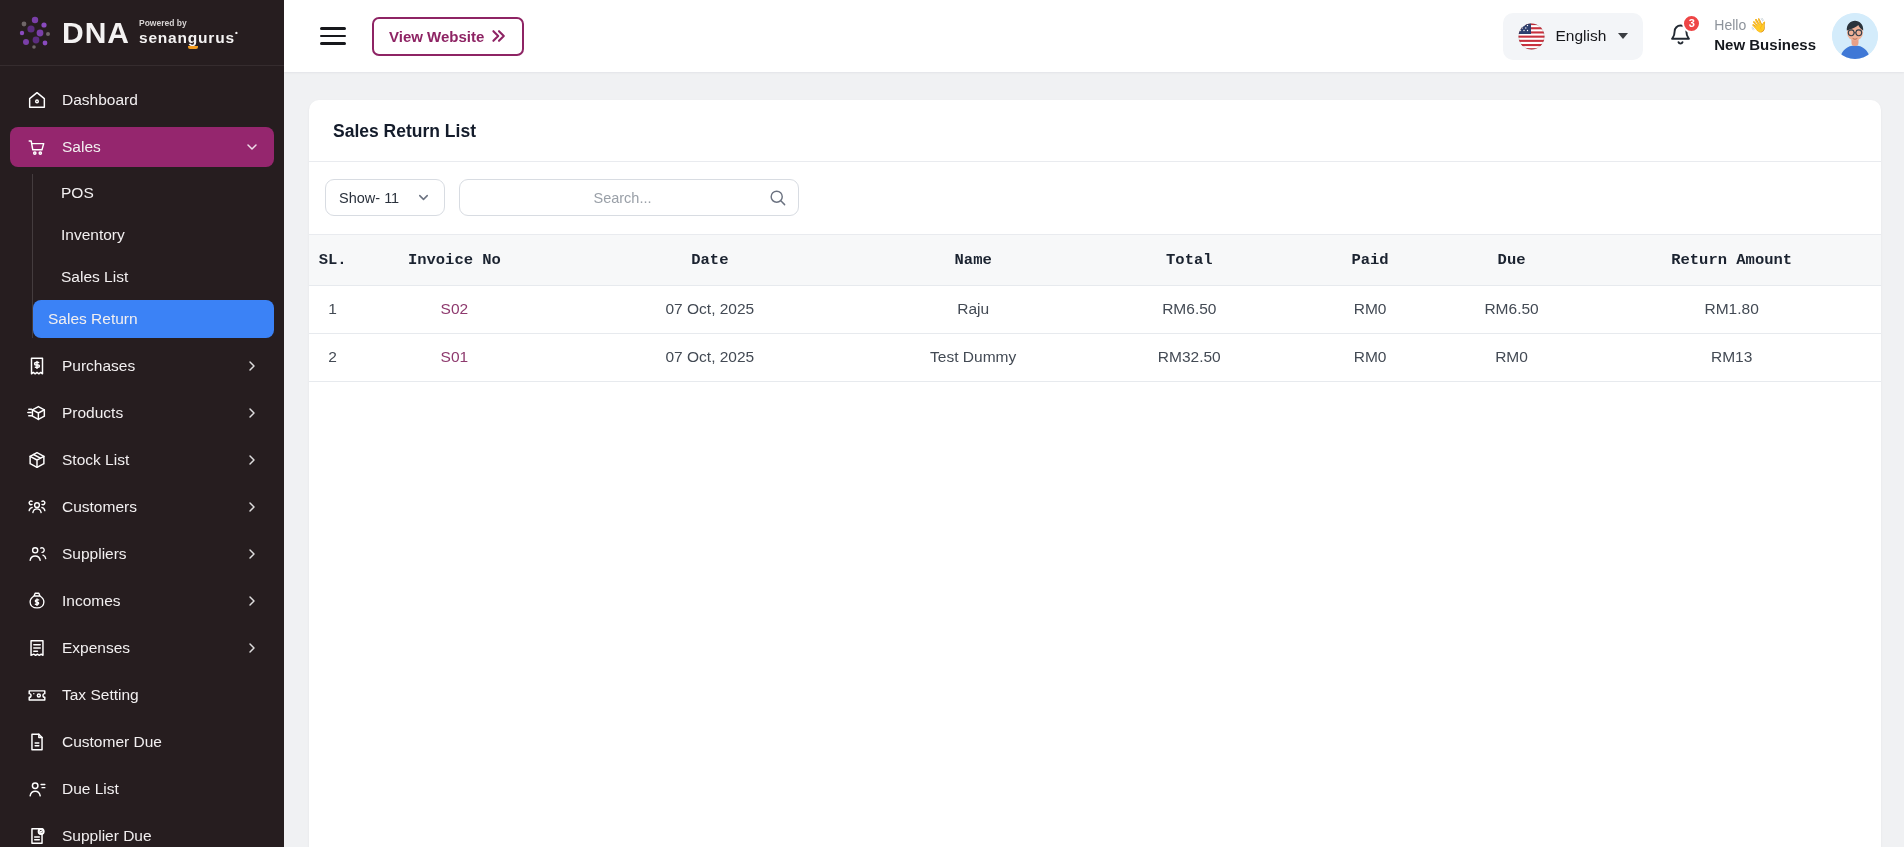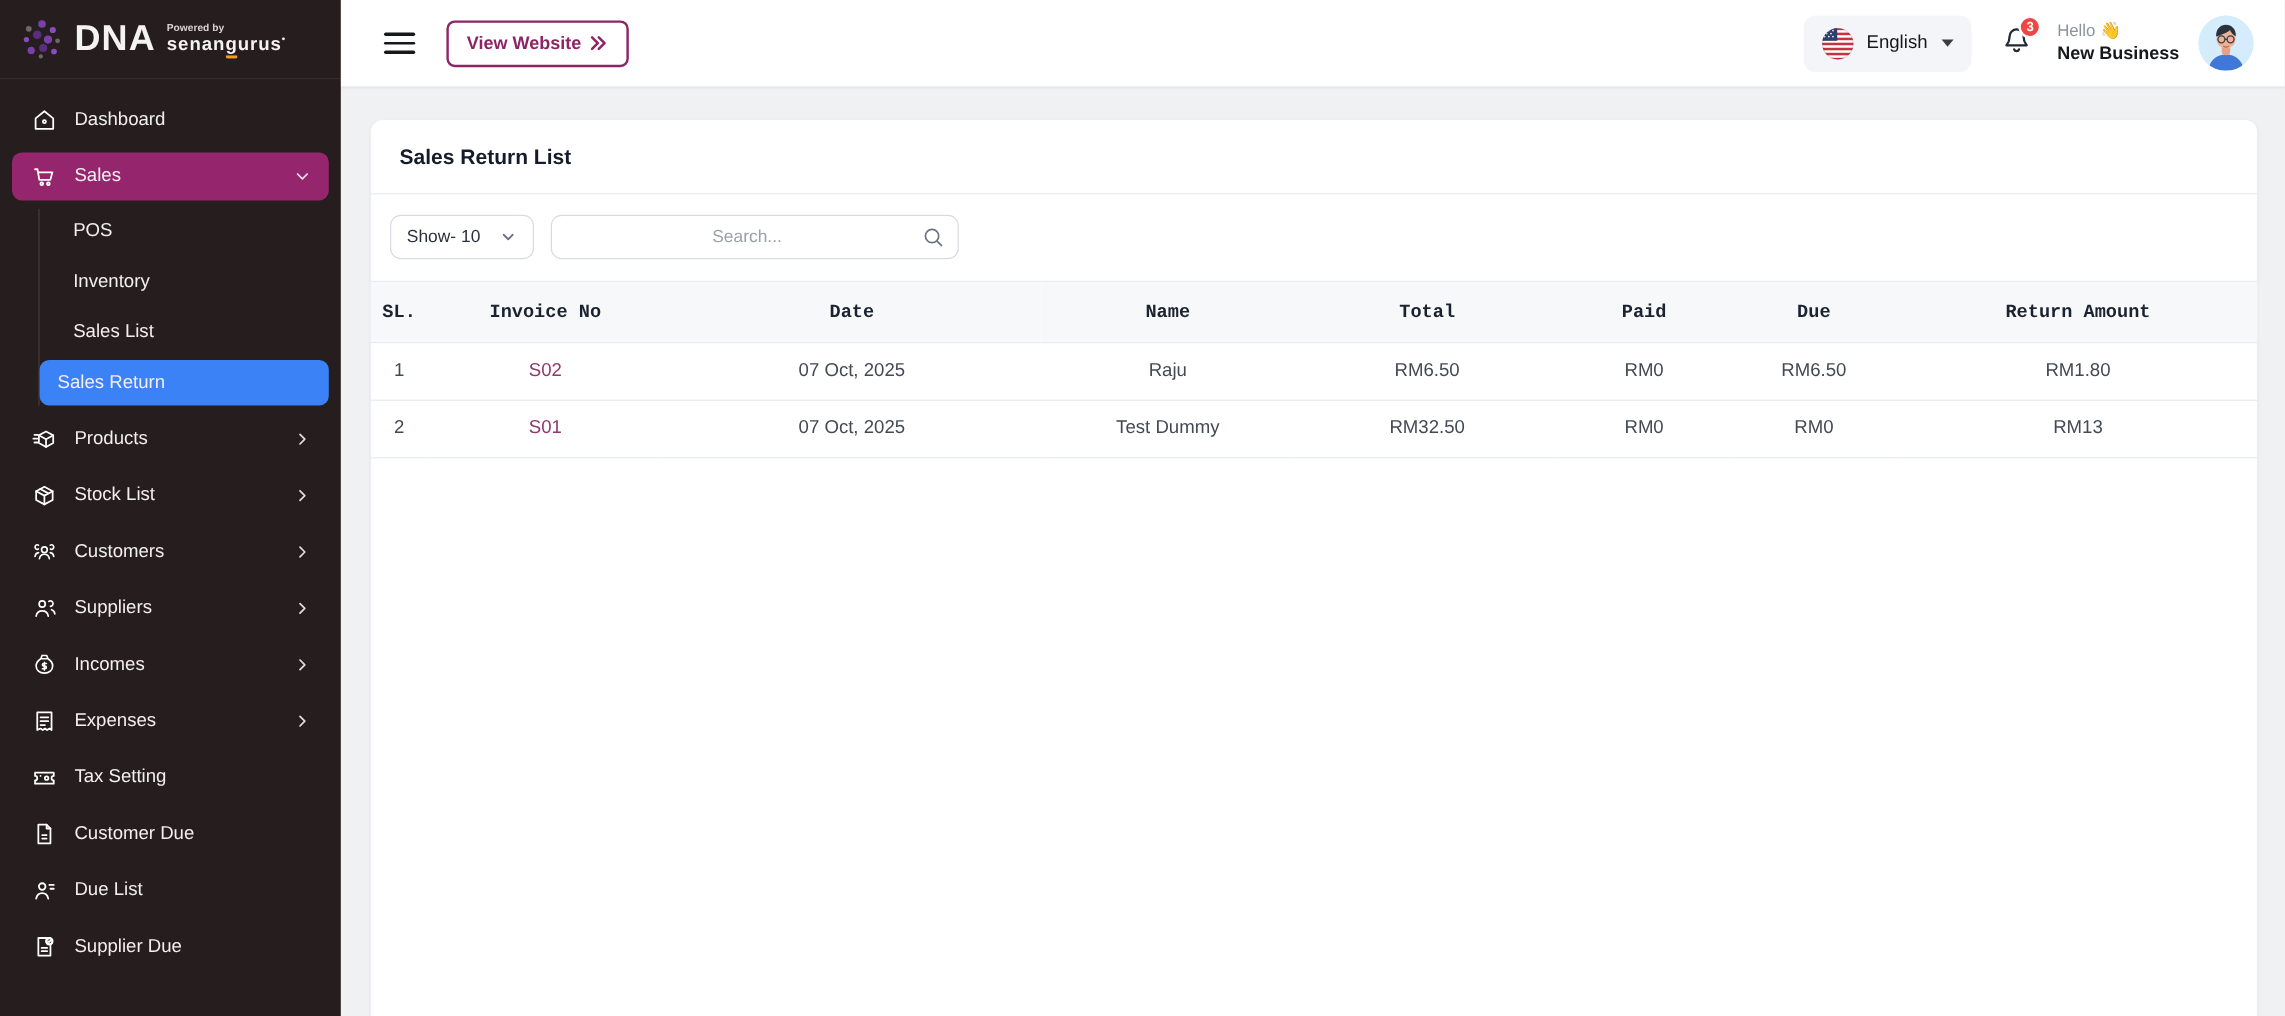--- a/index.html
+++ b/index.html
@@ -142,20 +142,32 @@
           <span>Inventory</span>
         </div>
         <div class="sub-item">
           <span>Sales List</span>
         </div>
         <div class="sub-item active">
           <span>Sales Return</span>
         </div>
       </div>
 
+      <div class="nav-item">
+        <span class="nav-ic">
+          <svg viewBox="0 0 24 24" width="22" height="22" fill="none" stroke="#fff" stroke-width="1.6" stroke-linecap="round" stroke-linejoin="round">
+            <path d="M6 3.5h12v17l-2-1.5-2 1.5-2-1.5-2 1.5-2-1.5-2 1.5z"></path>
+              <path d="M13.8 8.2h-3.1a1.3 1.3 0 0 0 0 2.6h2.6a1.3 1.3 0 0 1 0 2.6h-3.1M12 7v7.6"></path>
+          </svg>
+          </span>
+        <span class="lbl">Purchases</span>
+        <svg class="chev" viewBox="0 0 24 24" fill="none" stroke="#fff" stroke-width="2.2" stroke-linecap="round" stroke-linejoin="round">
+            <path d="M9 6l6 6-6 6"></path>
+          </svg>
+      </div>
 
       <div class="nav-item">
         <span class="nav-ic">
           <svg viewBox="0 0 24 24" width="22" height="22" fill="none" stroke="#fff" stroke-width="1.6" stroke-linecap="round" stroke-linejoin="round">
             <path d="M7 8.5 13.5 5l6.5 3.5v7L13.5 19 7 15.5z"></path>
               <path d="M7 8.5l6.5 3.5 6.5-3.5M13.5 12v7"></path>
               <path d="M3 8h3M2 11.5h3.5M3 15h3"></path>
           </svg>
           </span>
         <span class="lbl">Products</span>
@@ -363,21 +375,21 @@
 
     <main class="content">
       <section class="card">
 
         <div class="card-title-row">
           <h1 class="card-title">Sales Return List</h1>
         </div>
 
         <div class="controls">
           <div class="show-select">
-            <span>Show- 10</span>
+            <span>Show- 11</span>
             <svg width="15" height="15" viewBox="0 0 24 24" fill="none" stroke="#6b7280" stroke-width="2.4" stroke-linecap="round" stroke-linejoin="round">
                 <path d="M6 9l6 6 6-6"></path>
               </svg>
           </div>
           <div class="search-wrap">
             <input class="search-input" type="text" placeholder="Search..." style="">
             <svg class="search-ic" width="19" height="19" viewBox="0 0 24 24" fill="none" stroke="#6b7280" stroke-width="1.8" stroke-linecap="round">
                 <circle cx="11" cy="11" r="7"></circle>
                 <path d="M16.5 16.5 21 21"></path>
               </svg>

